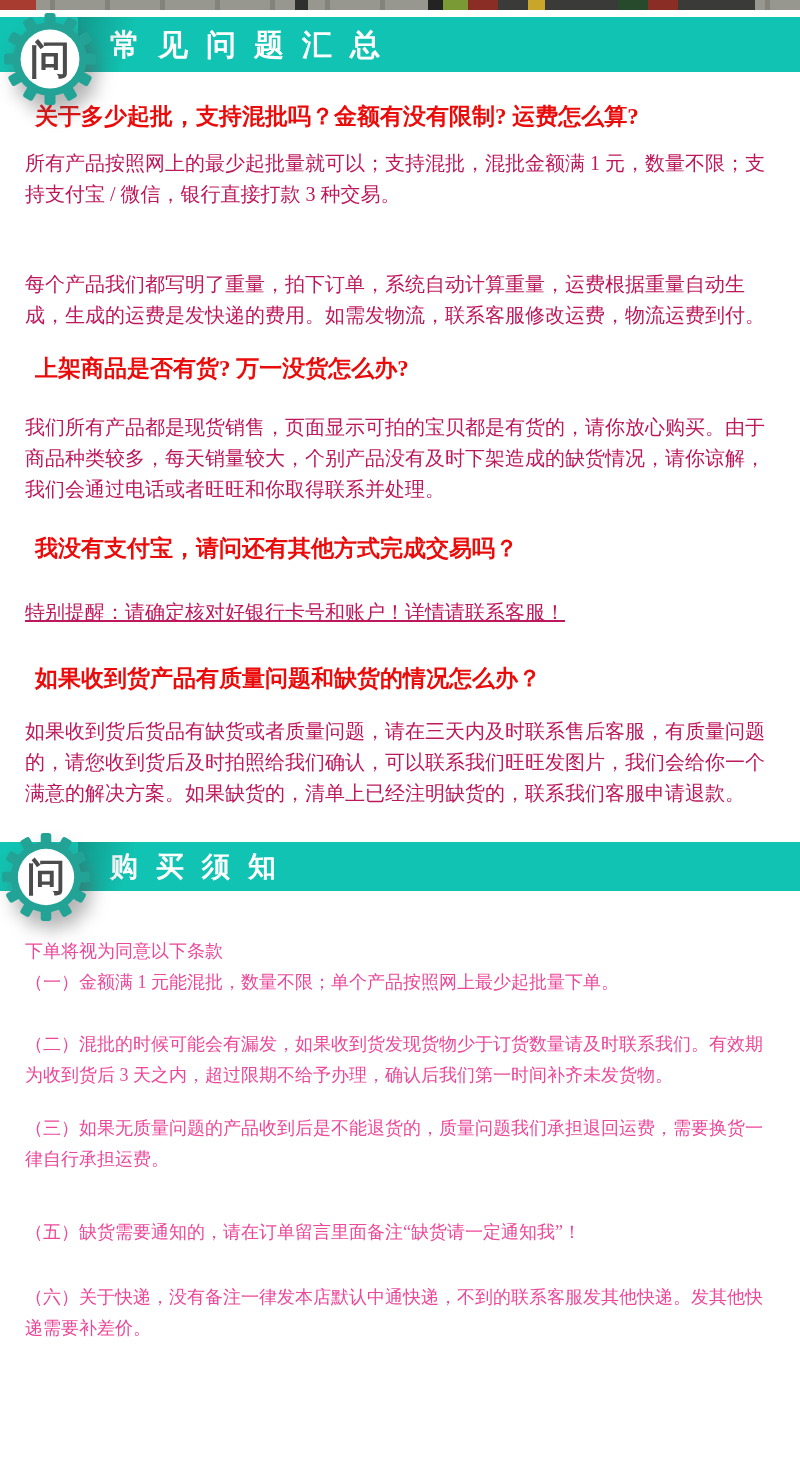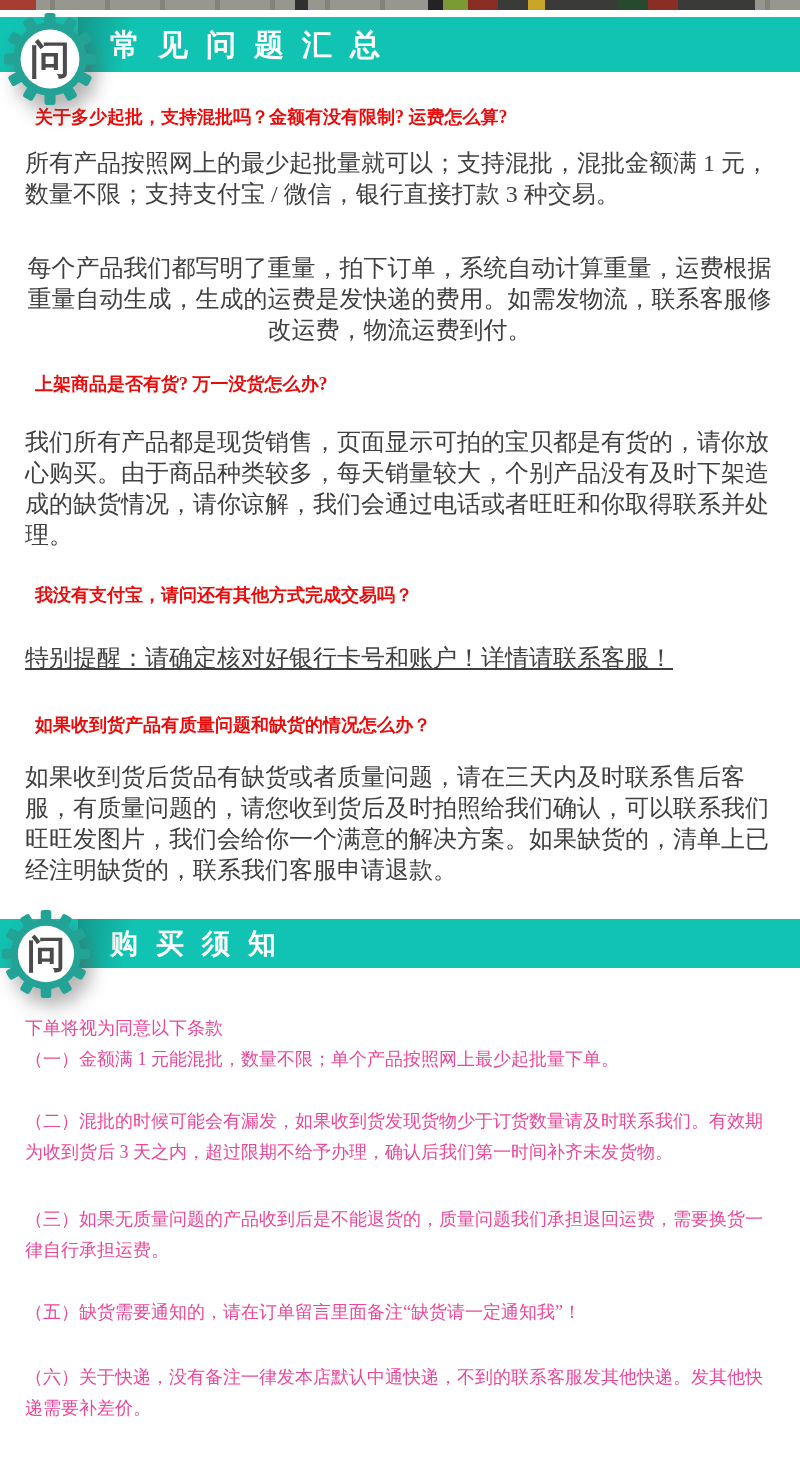--- a/index.html
+++ b/index.html
@@ -44,45 +44,45 @@
   .banner-2 .banner-title { font-size:28px; line-height:49px; }
 
   
   .gear { position:absolute; width:92px; height:92px; z-index:3;
           filter:drop-shadow(6px 12px 8px rgba(90,90,90,0.45)); }
   .banner-1 .gear { left:4px; top:-4px; }
   .banner-2 .gear { left:2px; top:-9px; width:88px; height:88px; }
 
   
   .red-q {
-    color:#ea0b0b; font-weight:bold; font-size:18px; line-height:30px;
+    color:#ea0b0b; font-weight:bold; font-size:23px; line-height:30px;
     padding:0 28px 0 35px;
   }
   .body-p {
-    font-size:24px; line-height:31px; color:#404040;
+    font-size:20px; line-height:31px; color:#be185d;
     padding:0 26px 0 25px;
   }
   .q1 { margin-top:30px; }
   .a1 { margin-top:16px; }
-  .a1b { margin-top:43px;text-align:center; }
+  .a1b { margin-top:59px; }
   .q2 { margin-top:23px; }
   .a2 { margin-top:28px; }
   .q3 { margin-top:29px; }
   .a3 { margin-top:32px; }
   .note3 { margin-top:33px;text-decoration:underline; }
   .q4 { margin-top:36px; }
   .a4 { margin-top:22px; }
 
   .terms { margin-top:45px; }
   .term { font-size:18px; line-height:31px; color:#ec4899; padding:0 26px 0 25px; }
   .t-intro { margin-top:0; }
   .t1 { margin-top:0; }
   .t2 { margin-top:31px; }
-  .t3 { margin-top:36px; }
-  .t5 { margin-top:31px; }
+  .t3 { margin-top:22px; }
+  .t5 { margin-top:42px; }
   .t6 { margin-top:34px; }
 </style>
 </head>
 <body>
 
 <div class="page">
 
   <div class="photo-strip"></div>
 
   <section>

